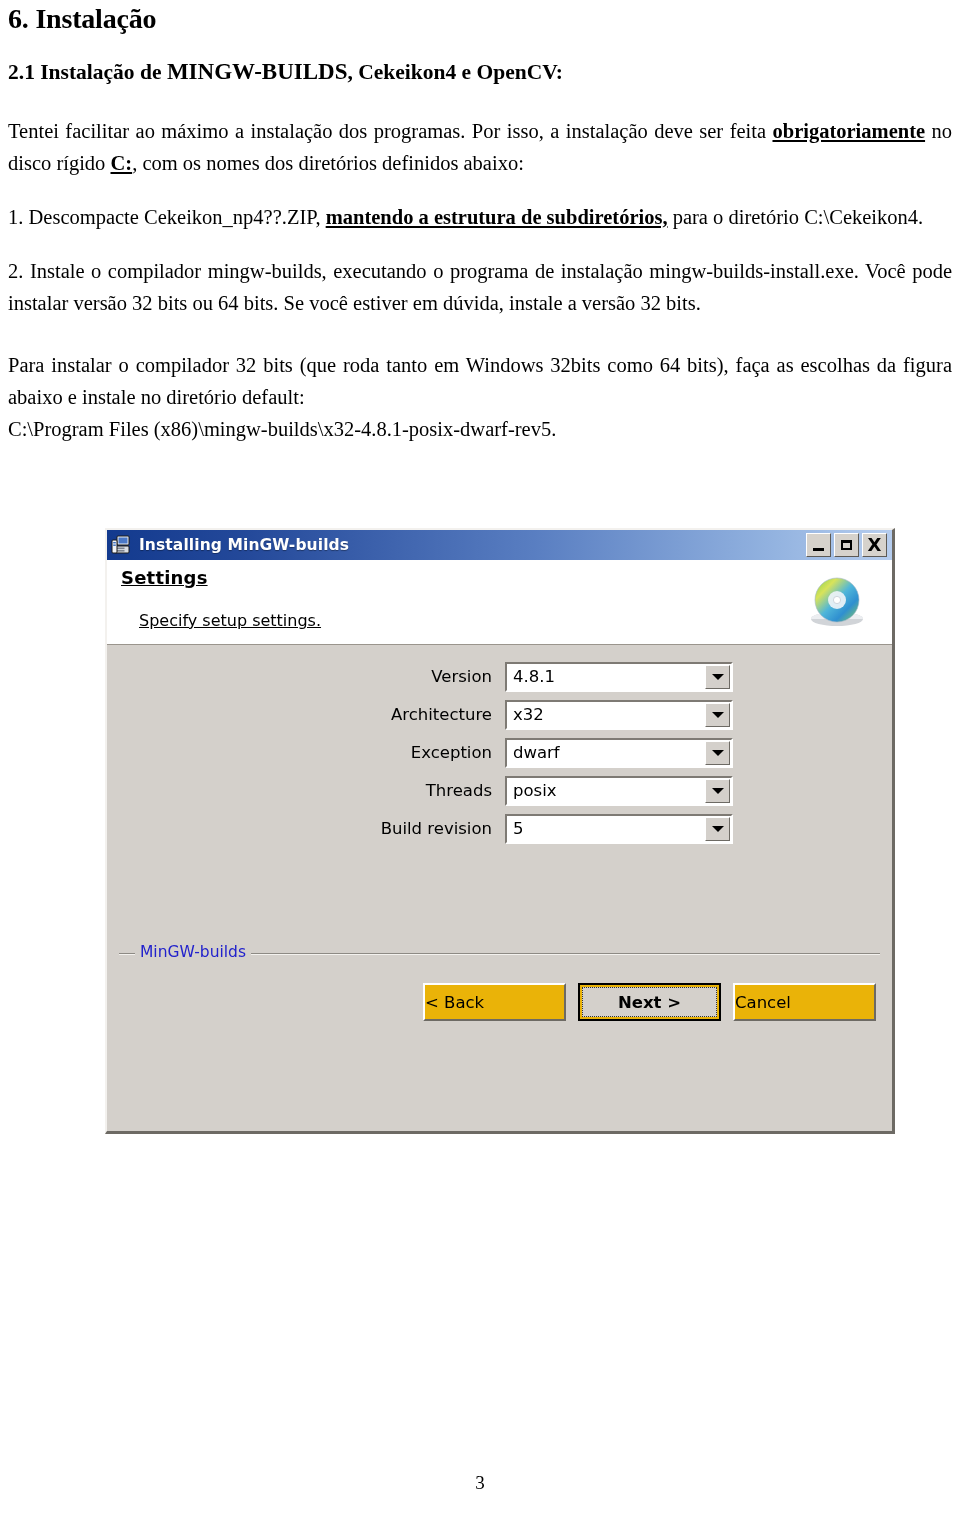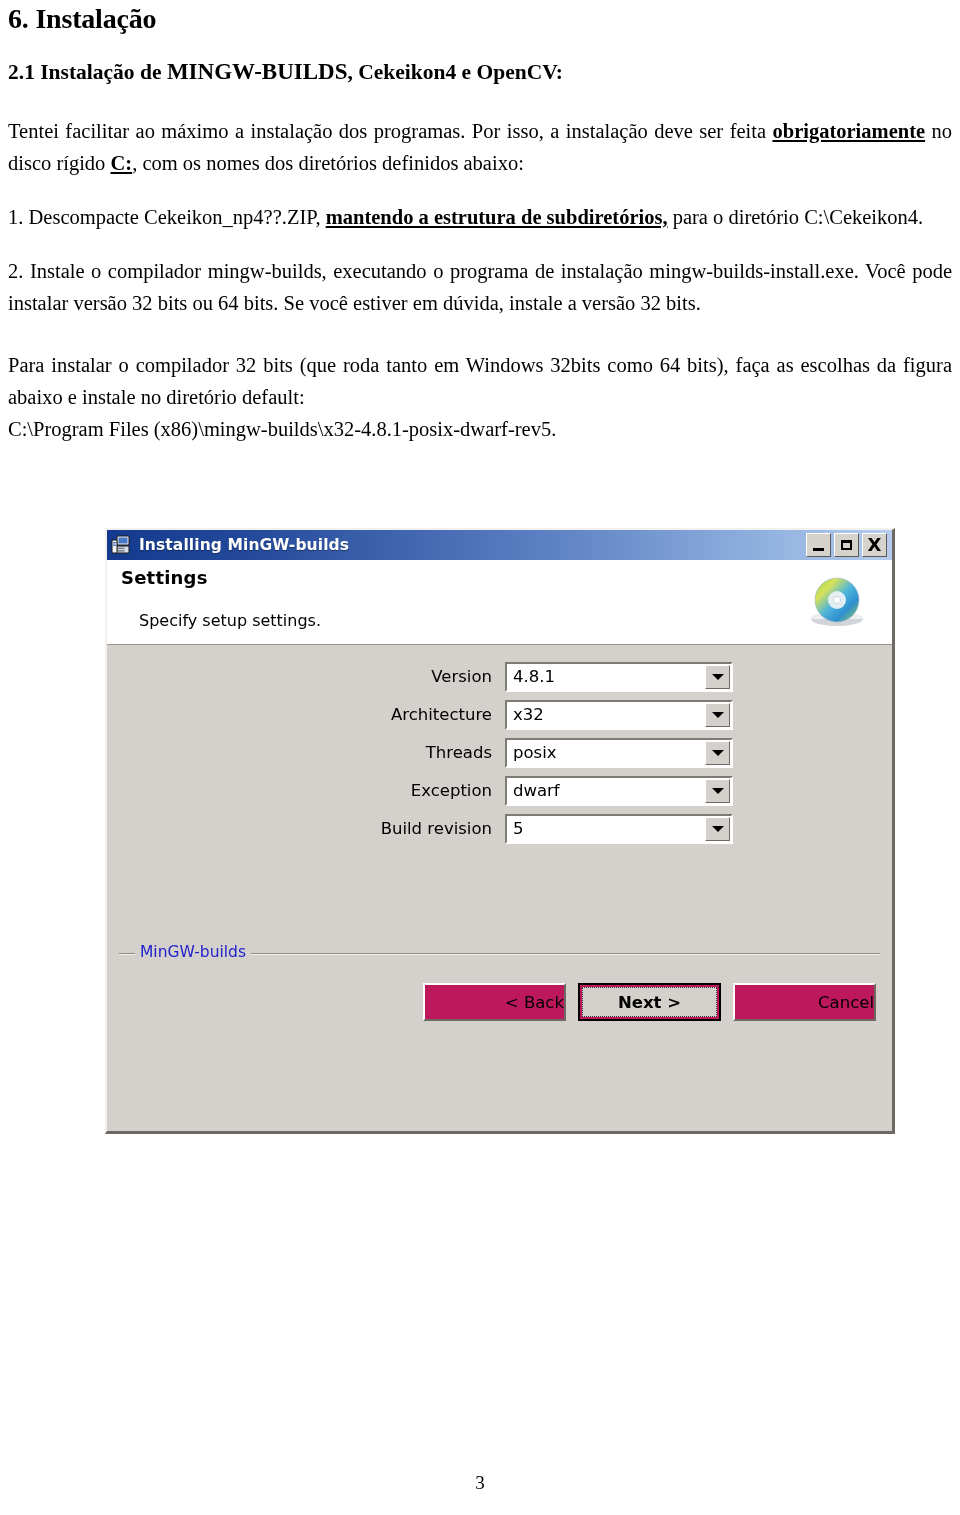--- a/index.html
+++ b/index.html
@@ -146,20 +146,21 @@
     font-family: "DejaVu Sans", "Liberation Sans", sans-serif;
   }
 
   .header-area {
     background: #ffffff;
     height: 85px;
     border-bottom: 1px solid #9a958d;
     position: relative;
     box-sizing: border-box;
     padding: 7px 0 0 14px;
+    text-decoration: underline;
   }
   .hdr-title {
     font-size: 18px;
     font-weight: bold;
     color: #000;
     font-family: "DejaVu Sans", "Liberation Sans", sans-serif;
     letter-spacing: 0.2px;
   }
   .hdr-sub {
     font-size: 16px;
@@ -274,29 +275,29 @@
   .btn-row {
     position: absolute;
     right: 16px;
     bottom: 22px;
     display: flex;
     gap: 12px;
   }
   .btn {
     width: 143px;
     height: 38px;
-    background: #be185d;
+    background: #eab308;
     border-top: 2px solid #ffffff;
     border-left: 2px solid #ffffff;
     border-right: 2px solid #6d6a64;
     border-bottom: 2px solid #6d6a64;
     box-sizing: border-box;
     display: flex;
     align-items: center;
-    justify-content: flex-end;
+    justify-content: flex-start;
     font-size: 16.5px;
     color: #000;
     font-family: "DejaVu Sans", "Liberation Sans", sans-serif;
     position: relative;
   }
   .btn.default {
     border: 2px solid #000;
   }
   .btn.default .inner-focus {
     position: absolute;
@@ -412,33 +413,33 @@
             <div class="form-label">Architecture</div>
             <div class="combo">
               <span class="combo-val">x32</span>
               <span class="combo-btn">
                   <span class="tri-down"></span>
                 </span>
             </div>
           </div>
 
           <div class="form-row">
-            <div class="form-label">Threads</div>
+            <div class="form-label">Exception</div>
             <div class="combo">
-              <span class="combo-val">posix</span>
+              <span class="combo-val">dwarf</span>
               <span class="combo-btn">
                   <span class="tri-down"></span>
                 </span>
             </div>
           </div>
 
           <div class="form-row">
-            <div class="form-label">Exception</div>
+            <div class="form-label">Threads</div>
             <div class="combo">
-              <span class="combo-val">dwarf</span>
+              <span class="combo-val">posix</span>
               <span class="combo-btn">
                   <span class="tri-down"></span>
                 </span>
             </div>
           </div>
 
           <div class="form-row">
             <div class="form-label">Build revision</div>
             <div class="combo">
               <span class="combo-val">5</span>

